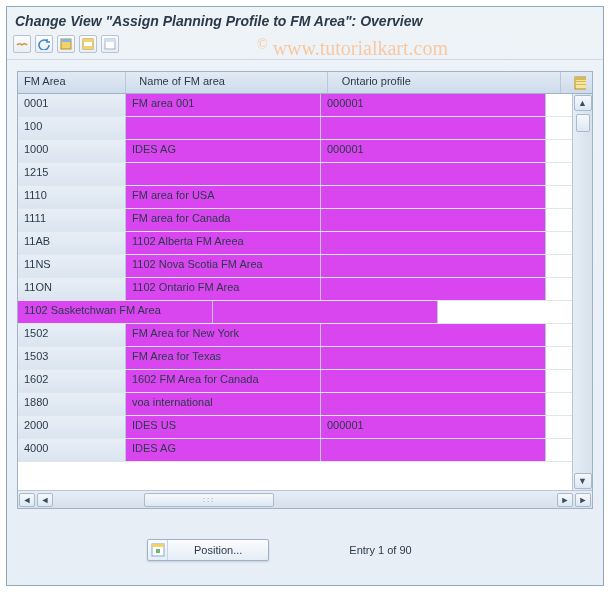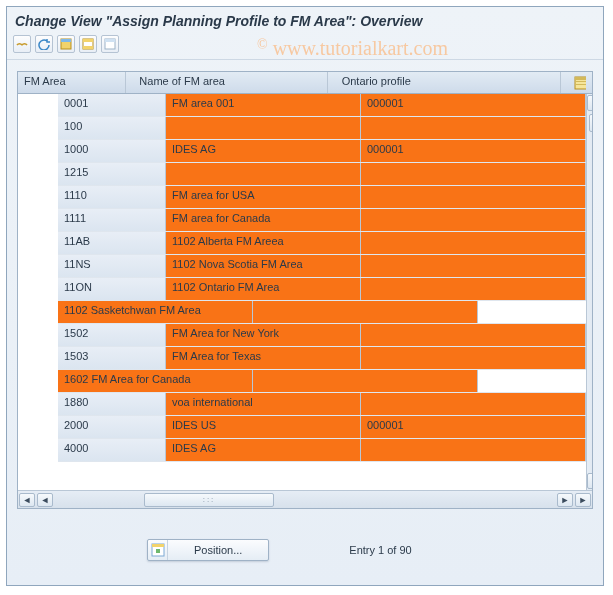--- a/index.html
+++ b/index.html
@@ -77,36 +77,35 @@
   .th { font-weight: normal; color: #2b3a4a; cursor: pointer;}
   .col-fm { width: 108px; }
   .col-nm { width: 195px; }
   .col-pp { width: 225px; }
   .col-cfg { width: 24px; flex:none; border-right:none; display:flex;align-items:center;justify-content:center;}
   .tbody {
     flex: 1 1 auto;
     overflow: hidden;
     position: relative;
     display: flex;
-    margin-left: 40px;
   }
   .rows { flex: 1 1 auto; }
   .tr {
     display: flex;
     height: 23px;
     border-bottom: 1px solid #dfe6ee;
   }
   .td-key {
     background: linear-gradient(#e8eef6,#dbe5f0);
     color: #2b3a4a;
     width: 108px;
     cursor: pointer;
   }
   .td {
-    background: #f97316;
+    background: #d946ef;
     color: #2b3a4a;
   }
   .td input {
     width: 100%; border: none; background: transparent;
     font: inherit; color: inherit; padding: 0;
   }
   .vscroll {
     width: 20px;
     background: linear-gradient(90deg,#e6edf5,#d7e1ec);
     border-left: 1px solid #b9c7d6;
@@ -263,20 +262,21 @@
             <div class="td-key col-fm">1502</div>
             <div class="td col-nm"><input value="FM Area for New York" style=""></div>
             <div class="td col-pp"><input value="" style=""></div>
           </div>
           <div class="tr">
             <div class="td-key col-fm">1503</div>
             <div class="td col-nm"><input value="FM Area for Texas" style=""></div>
             <div class="td col-pp"><input value="" style=""></div>
           </div>
           <div class="tr">
+            <div class="td-key col-fm">1602</div>
             <div class="td col-nm"><input value="1602 FM Area for Canada" style=""></div>
             <div class="td col-pp"><input value="" style=""></div>
           </div>
           <div class="tr">
             <div class="td-key col-fm">1880</div>
             <div class="td col-nm"><input value="voa international" style=""></div>
             <div class="td col-pp"><input value="" style=""></div>
           </div>
           <div class="tr">
             <div class="td-key col-fm">2000</div>

